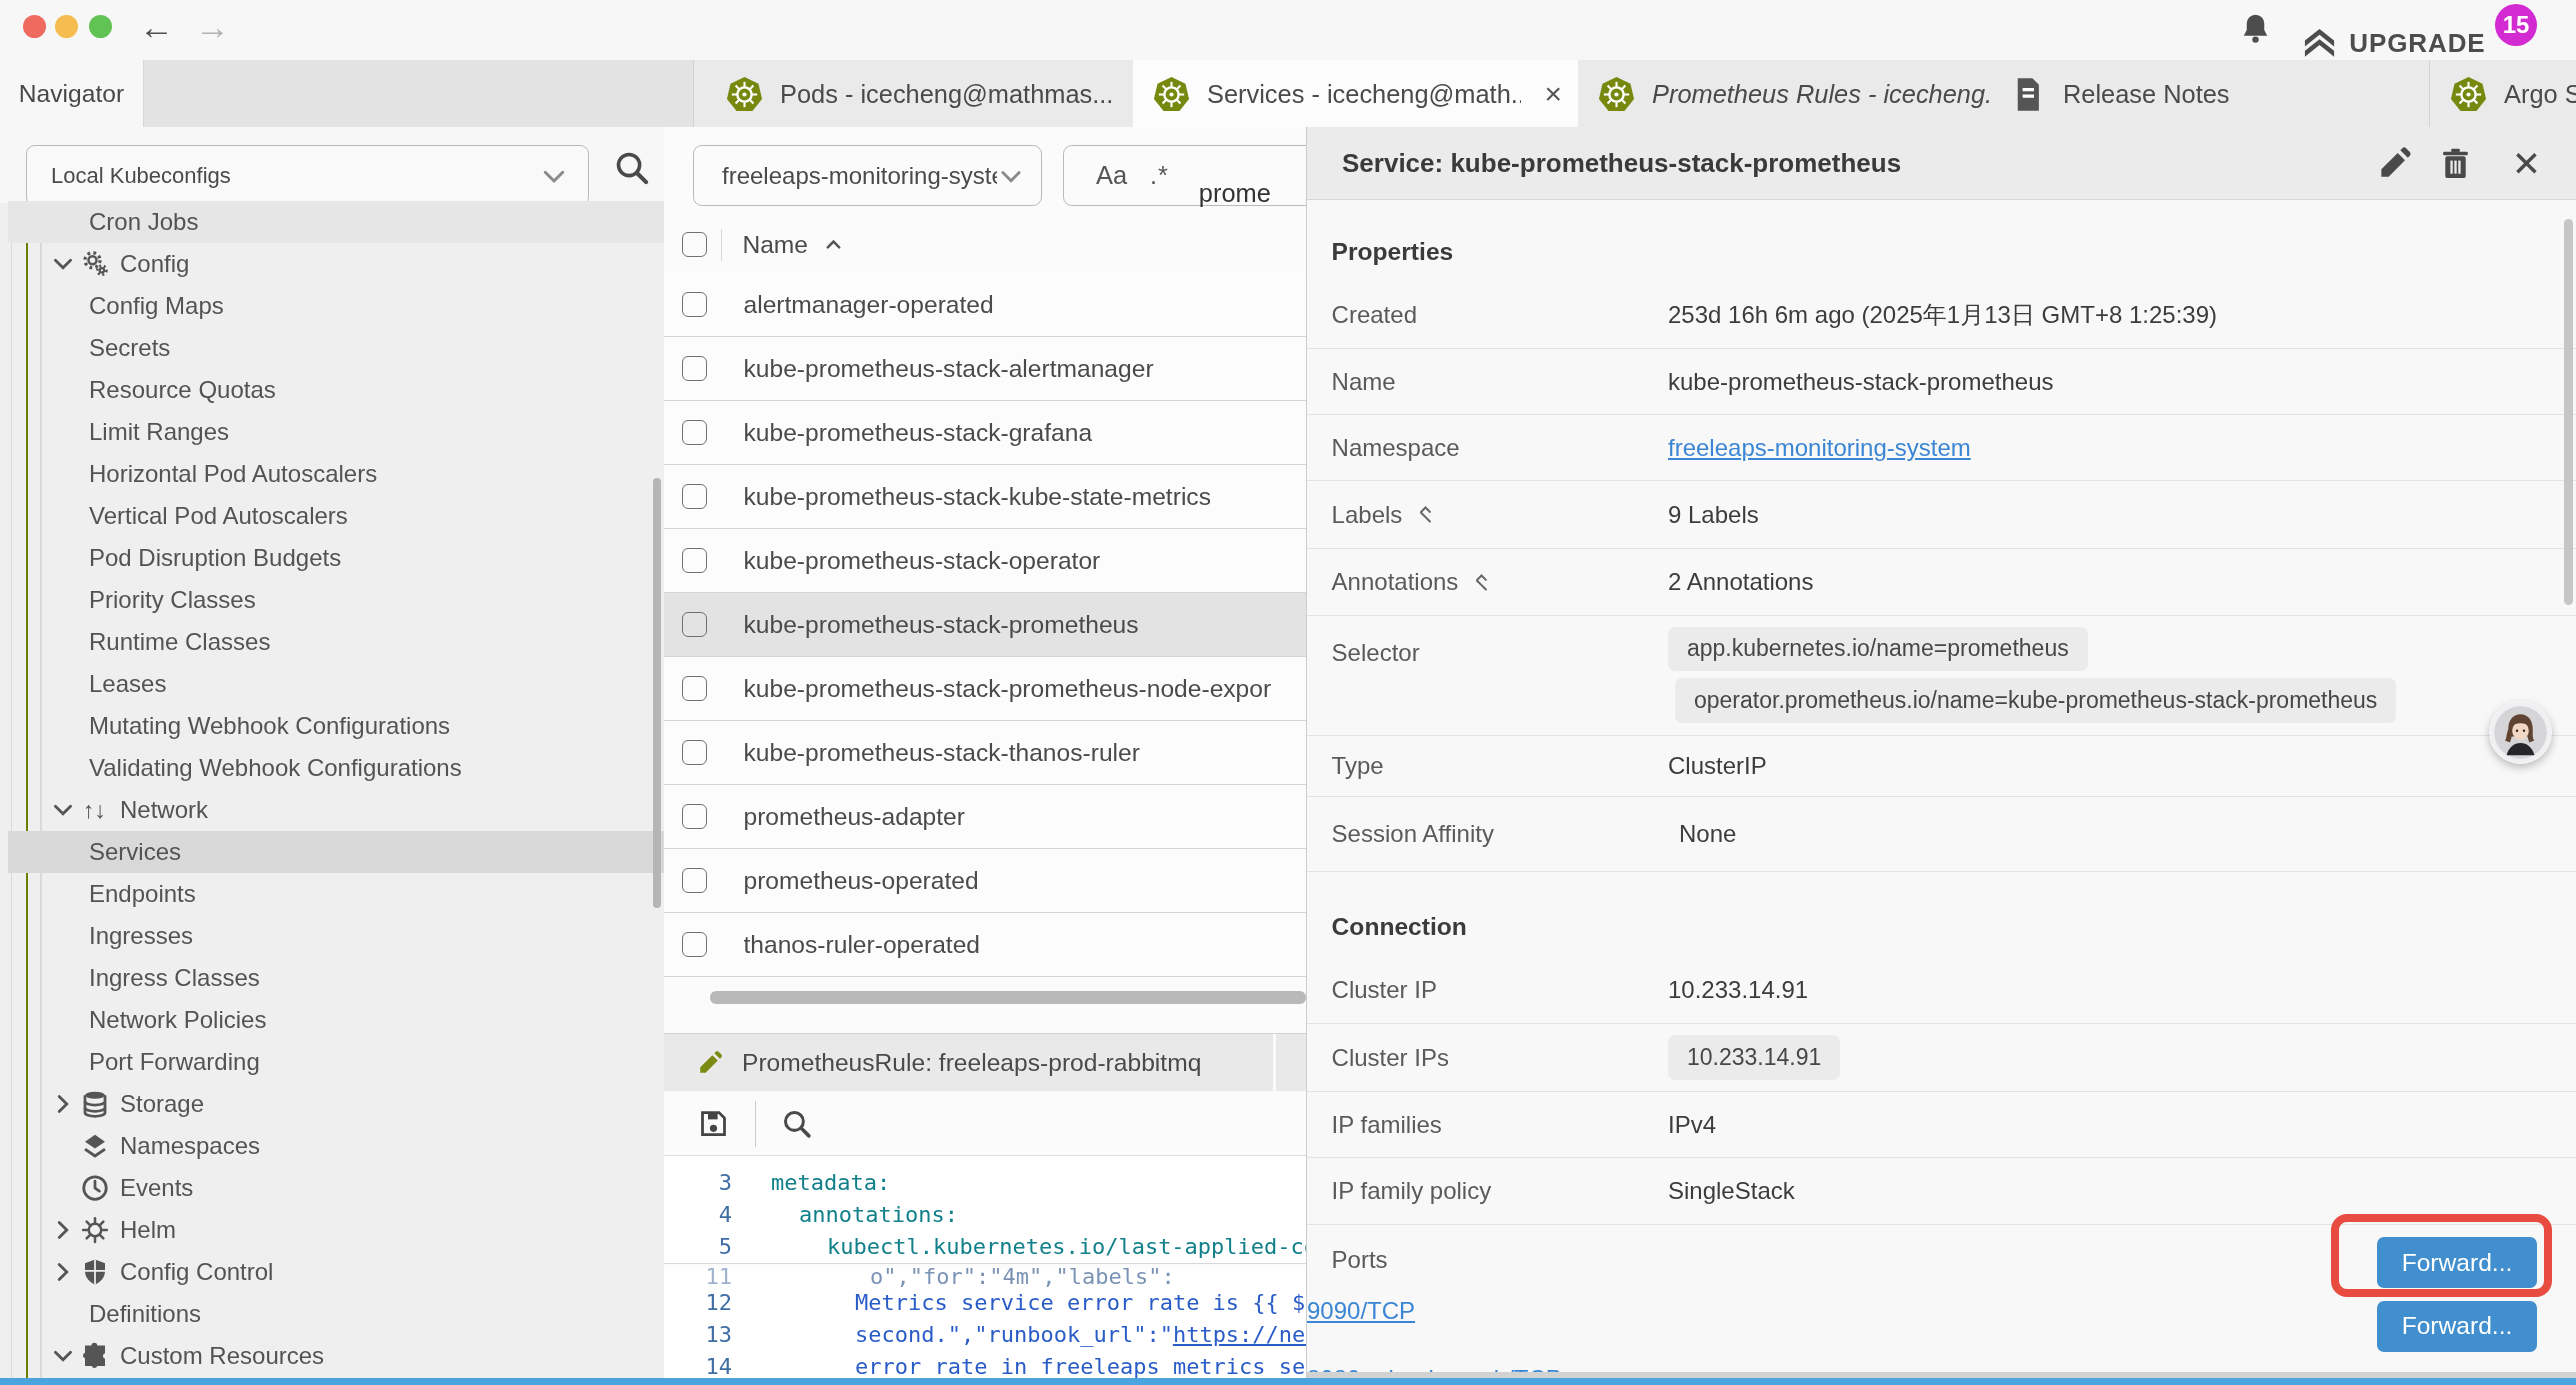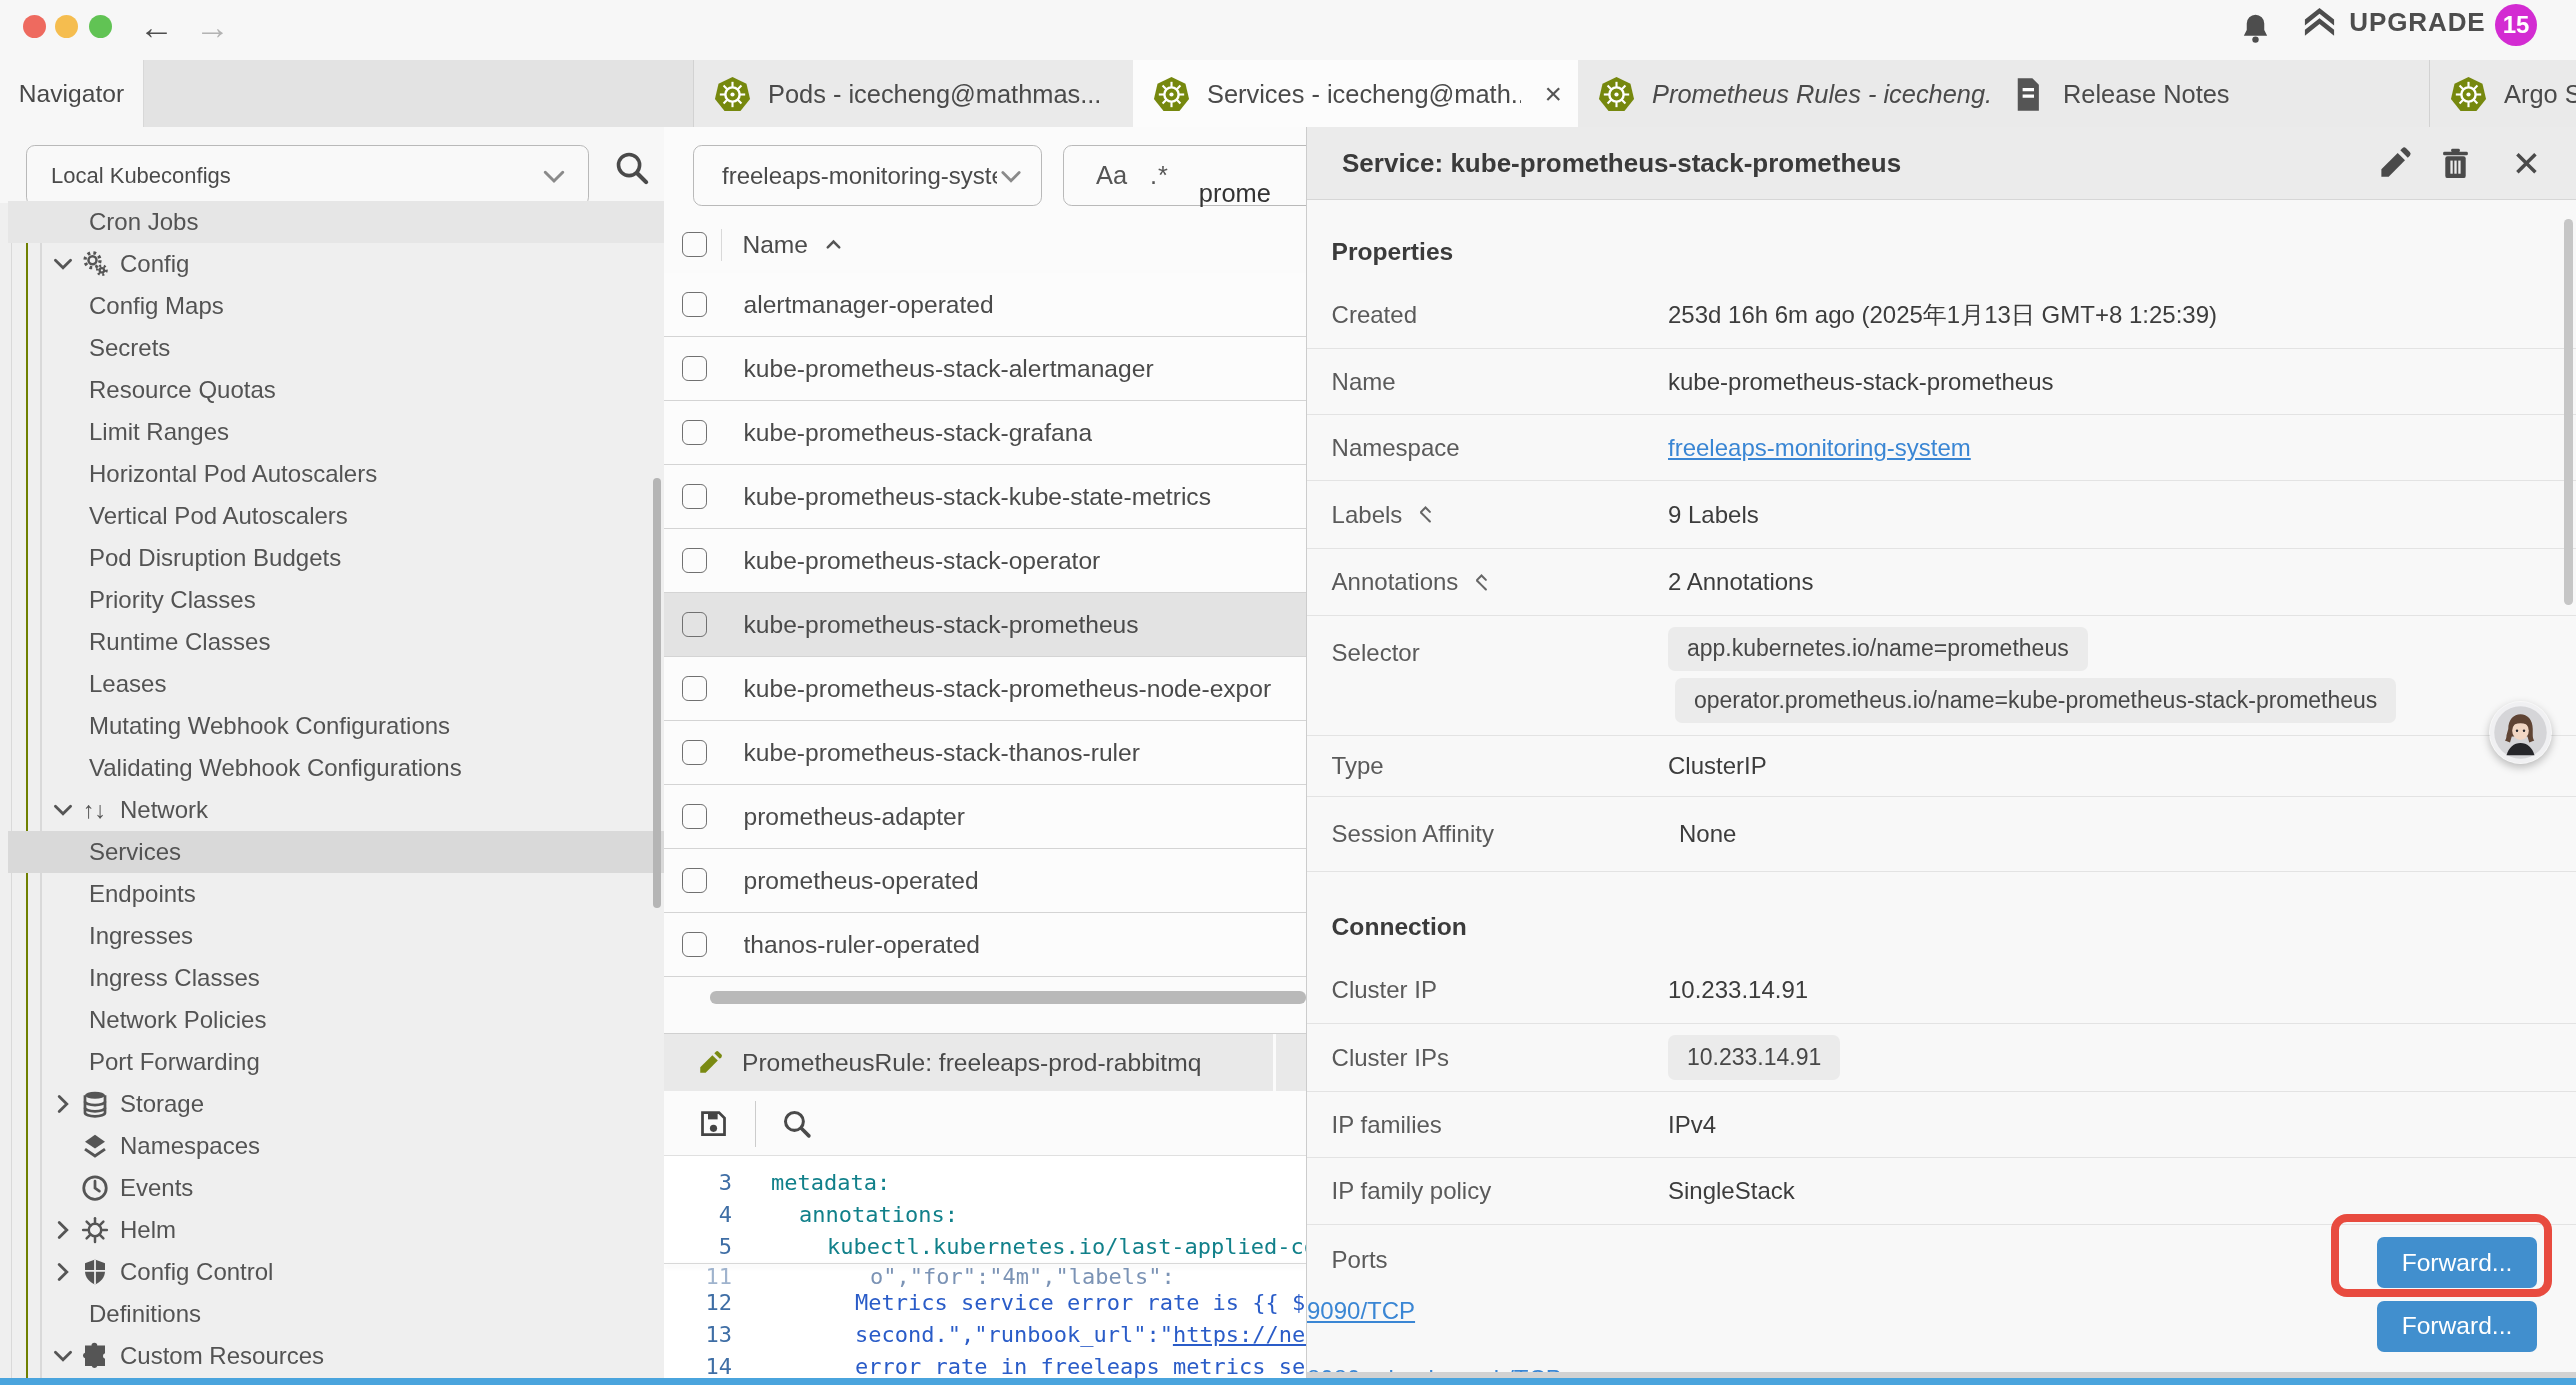--- a/index.html
+++ b/index.html
@@ -4,21 +4,21 @@
 <style>
   html,body{margin:0;padding:0;background:#888;}
   #app{position:relative;width:2576px;height:1385px;overflow:hidden;background:#f6f6f6;
        font-family:"Liberation Sans",sans-serif;color:#444;}
   
   #titlebar{position:absolute;left:0;top:0;width:2576px;height:60px;background:#f7f7f7;border-bottom:0.9px solid #e0e0e0;}
   .tl{position:absolute;top:15px;width:23px;height:23px;border-radius:50%;}
   #nav-back{position:absolute;left:139px;top:7px;font-size:35px;color:#4f4f4f;}
   #nav-fwd{position:absolute;left:195px;top:7px;font-size:35px;color:#b3b3b3;}
   #bell{position:absolute;left:2238px;top:10.5px;width:35px;height:35px;}
-  #upgrade{position:absolute;left:2302px;top:5px;display:flex;align-items:center;gap:12.3px;color:#4d4d4d;justify-content:center;}
+  #upgrade{position:absolute;left:2302px;top:26px;display:flex;align-items:center;gap:12.3px;color:#4d4d4d;justify-content:center;}
   #upgrade .icon{width:35px;height:35px;}
   #upgrade-label{font-size:26px;font-weight:600;letter-spacing:0.9px;color:#4d4d4d;}
   #badge{position:absolute;left:2495px;top:3.5px;width:42px;height:42px;border-radius:50%;background:#d32bd2;
          color:#fff;font-size:24px;font-weight:600;display:flex;align-items:center;justify-content:center;}
   
   #tabstrip{position:absolute;left:0;top:60px;width:2576px;height:68px;background:#e3e3e3;}
   #tab-navigator{position:absolute;left:0;top:0;width:143px;height:68px;background:#f7f7f7;border-right:1.8px solid #d8d8d8;
       display:flex;align-items:center;justify-content:center;font-size:24.6px;color:#484848;}
   .tab{position:absolute;top:0;height:68px;background:#eaeaea;border-right:1.8px solid #d2d2d2;display:flex;align-items:center;overflow:hidden;}
   .tab.first{border-left:1.8px solid #d2d2d2;}
@@ -150,21 +150,21 @@
           </svg>
         </span>
       <span id="upgrade-label">UPGRADE</span>
     </span>
     <span id="badge">15</span>
   </div>
 
   <div id="tabstrip">
     <div id="tab-navigator">Navigator</div>
     <div id="tabs">
-        <div class="tab first" style="left: 693px; width: 440px;">
+        <div class="tab first" style="left: 693px; width: 440px; padding-left: 12px;">
           <span class="icon">
             <svg viewBox="0 0 24 24">
               <polygon points="12,1.3 20.6,5.4 22.8,14.7 16.9,22.2 7.1,22.2 1.2,14.7 3.4,5.4" fill="#76880e"></polygon>
               <circle cx="12" cy="12" r="4.4" fill="none" stroke="#fff" stroke-width="1.5"></circle>
               <circle cx="12" cy="12" r="1.3" fill="#fff"></circle>
               <g stroke="#fff" stroke-width="1.3">
                 <line x1="12" y1="7.6" x2="12" y2="4.2"></line>
                 <line x1="12" y1="16.4" x2="12" y2="19.8"></line>
                 <line x1="7.6" y1="12" x2="4.2" y2="12"></line>
                 <line x1="16.4" y1="12" x2="19.8" y2="12"></line>

